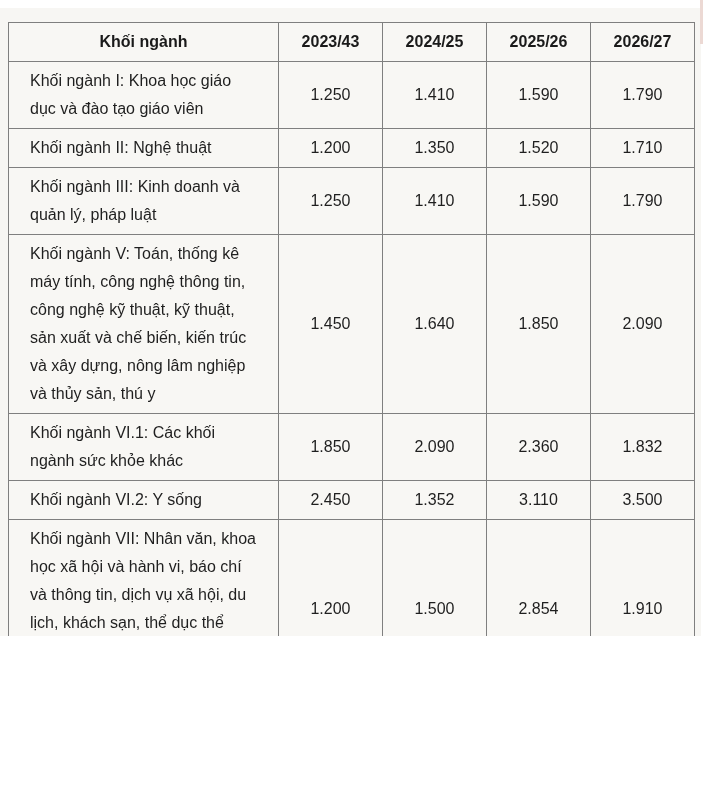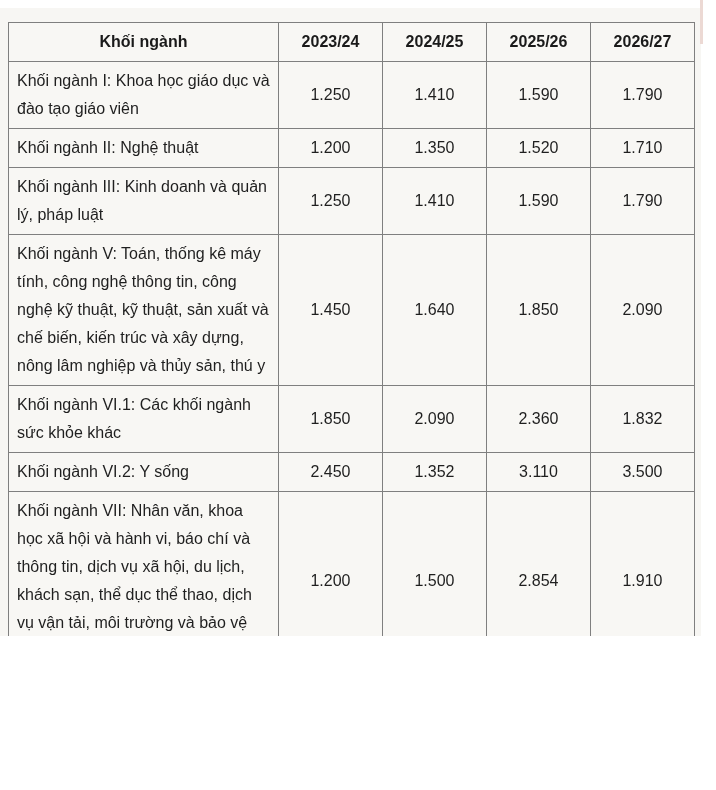--- a/index.html
+++ b/index.html
@@ -49,21 +49,21 @@
     vertical-align: middle;
   }
   table.tuition th {
     font-weight: bold;
     text-align: center;
     padding: 5px 6px;
     color: #1a1a1a;
   }
   td.label-cell {
     text-align: left;
-    padding: 5px 8px;
+    padding: 5px 21px;
   }
   td.value-cell {
     text-align: center;
     padding: 5px 10px;
   }
   col.c-label  { width: 270px; }
   col.c-year   { width: 104px; }
 </style>
 </head>
 <body>
@@ -76,21 +76,21 @@
     <colgroup>
       <col class="c-label">
       <col class="c-year">
       <col class="c-year">
       <col class="c-year">
       <col class="c-year">
     </colgroup>
     <thead>
       <tr>
         <th>Khối ngành</th>
-        <th>2023/24</th>
+        <th>2023/43</th>
         <th>2024/25</th>
         <th>2025/26</th>
         <th>2026/27</th>
       </tr>
     </thead>
     <tbody>
       <tr>
         <td class="label-cell">Khối ngành I: Khoa học giáo dục và đào tạo giáo viên</td>
         <td class="value-cell">1.250</td>
         <td class="value-cell">1.410</td>

